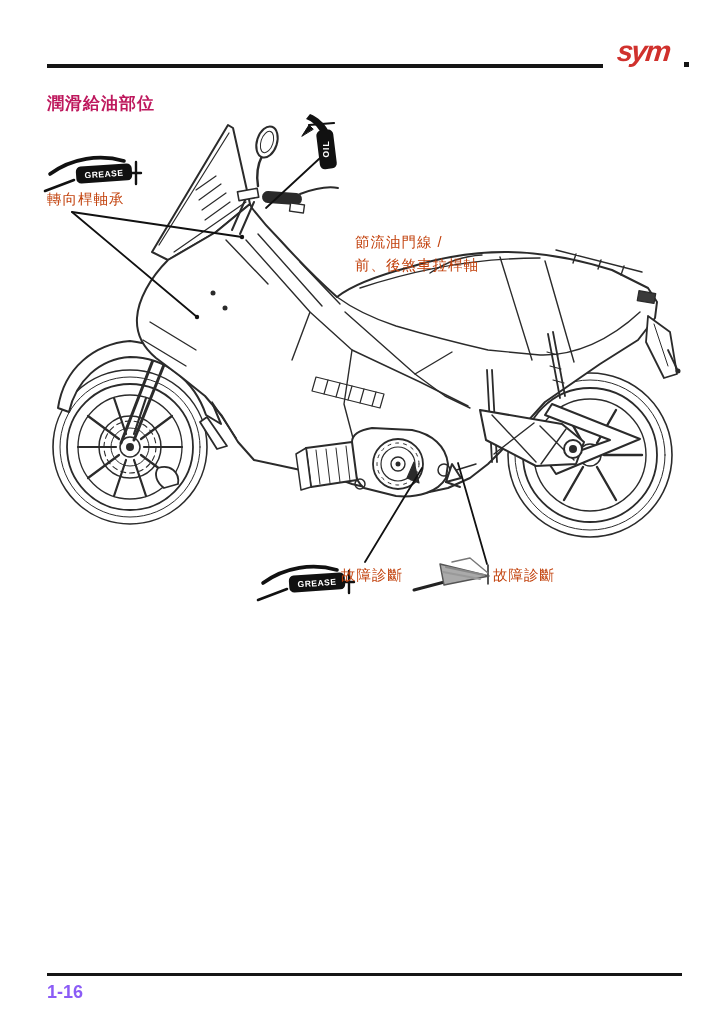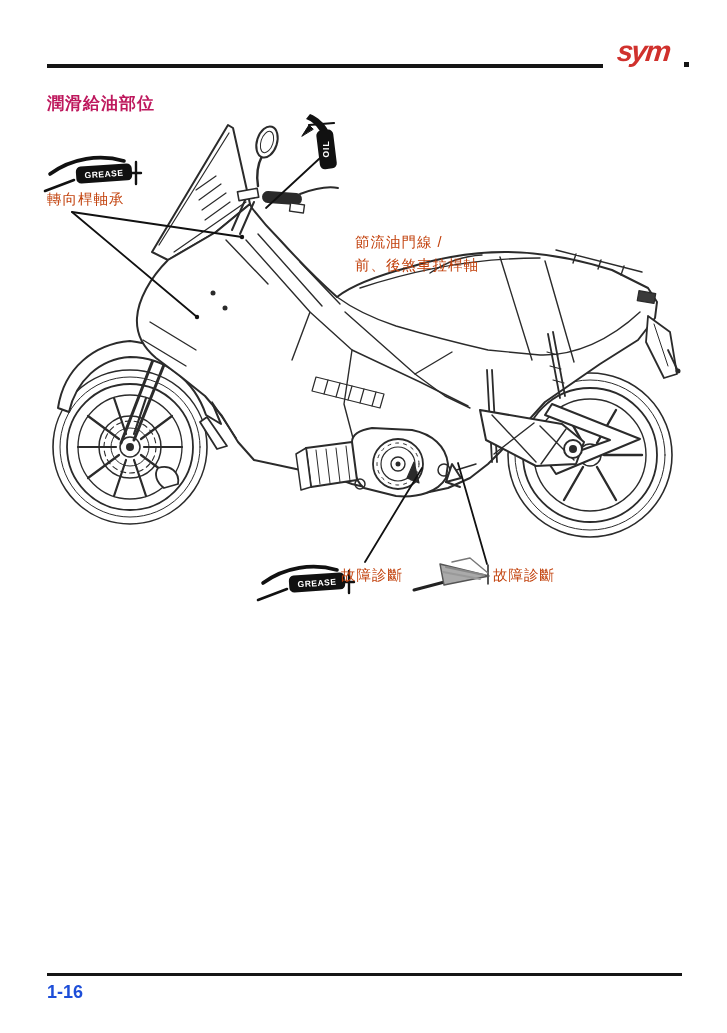--- a/index.html
+++ b/index.html
@@ -39,21 +39,21 @@
   }
   #label-throttle{left:355px;top:119px;}
   #label-steering{left:47px;top:188px;}
   #label-sidestand{left:341px;top:564px;}
   #label-mainstand{left:493px;top:564px;}
   
   #footer-rule{
     position:absolute;left:47px;top:973px;width:635px;height:3px;background:#151515;
   }
   #page-number{
-    position:absolute;left:47px;top:982px;font-size:18px;font-weight:bold;color:#1d4ed8;
+    position:absolute;left:47px;top:982px;font-size:18px;font-weight:bold;color:#8b5cf6;
   }
 </style>
 </head>
 <body>
 
 <div id="page">
 
   <div id="header-rule"></div>
   <div id="brand-logo">sym</div>
   <div id="brand-dot"></div>

